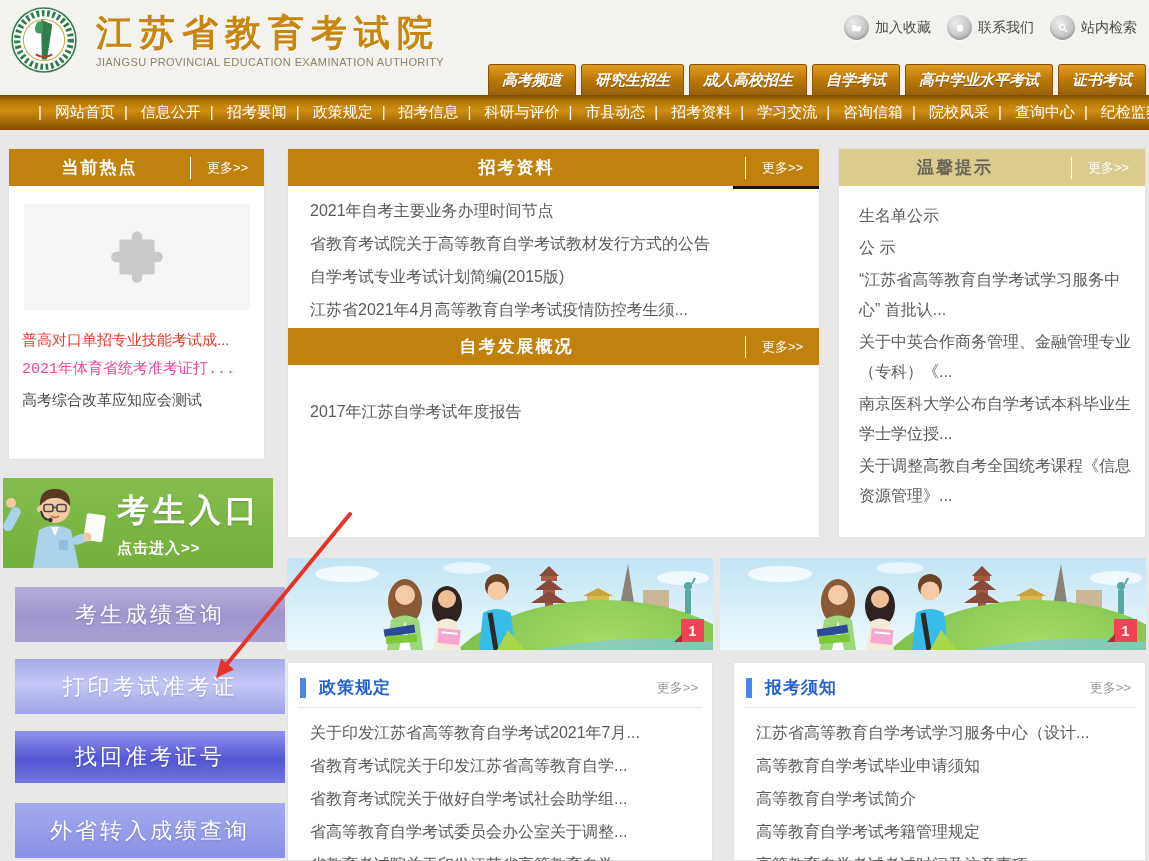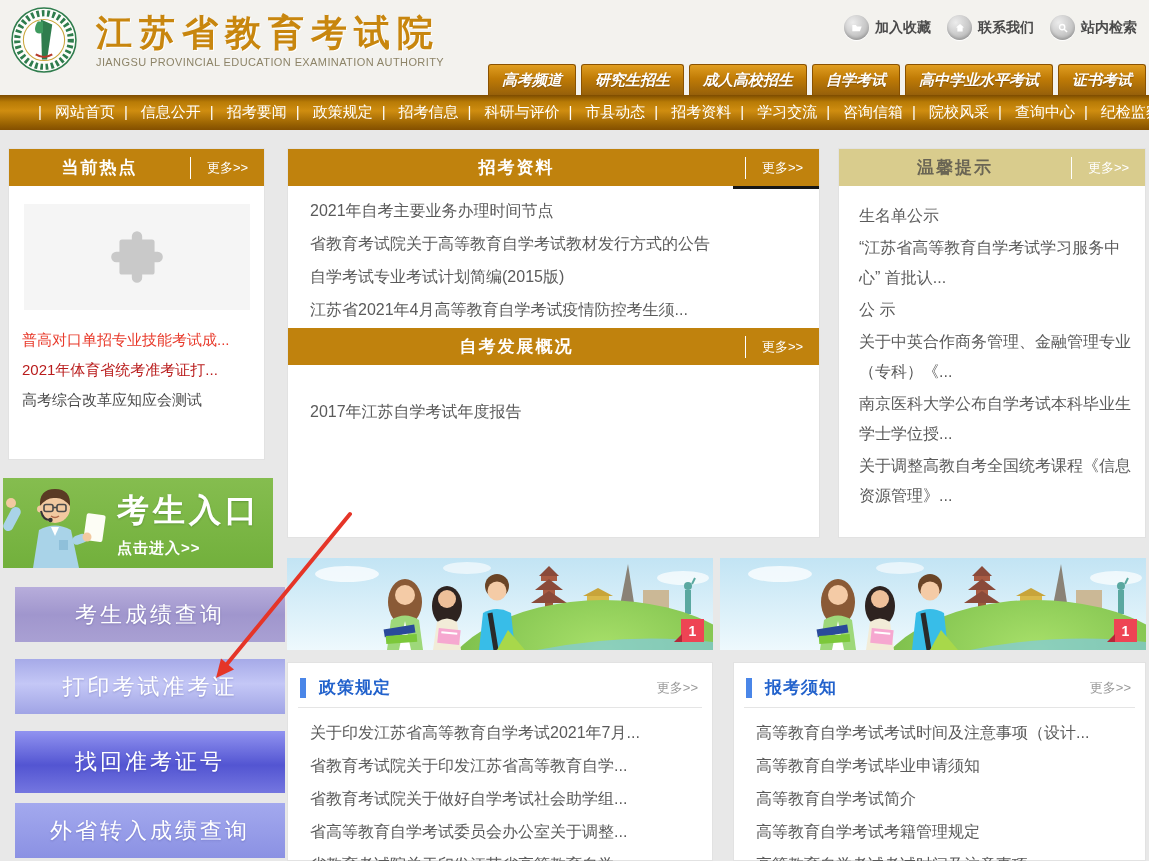--- a/index.html
+++ b/index.html
@@ -6,21 +6,21 @@
   body { font-family:"Liberation Sans","DejaVu Sans",sans-serif; background:#d4d4d4; }
   .page { position:relative; width:1149px; height:861px; overflow:hidden; background:#e8e8e8; margin:0 auto; }
 
   
   .header { position:absolute; left:0; top:0; width:1149px; height:95px; background:#f3f2ee; }
   .logo-wrap { position:absolute; left:10px; top:6px; display:flex; align-items:center; }
   .emblem { width:68px; height:68px; }
   .title-block { margin-left:18px; }
   .site-title { color:#c8860e; font-size:36px; font-weight:bold; letter-spacing:7px; line-height:40px; text-shadow:1px 1px 0 #fff; }
   .site-subtitle { color:#8d8468; font-size:11px; letter-spacing:.4px; margin-top:3px; }
-  .quick-links { position:absolute; right:12px; top:15px; display:flex; gap:16px;font-weight:bold; }
+  .quick-links { position:absolute; right:12px; top:15px; display:flex; gap:16px; }
   .quick-link { display:flex; align-items:center; gap:6px; cursor:pointer; }
   .ql-icon { width:25px; height:25px; border-radius:50%;
     background:radial-gradient(circle at 35% 30%, #ececec, #ababab);
     box-shadow:inset 0 -2px 3px rgba(0,0,0,.18), 0 1px 1px #fff;
     display:flex; align-items:center; justify-content:center; }
   .ql-label { font-size:14px; color:#4a4a4a; }
 
   .tabs { position:absolute; right:3px; bottom:0; display:flex; gap:5px;font-style:italic; }
   .tab { height:31px; line-height:29px; padding:0 13px; color:#fff; font-size:15px; font-weight:bold;
     background:linear-gradient(180deg,#e09e20,#c07b06 45%,#96600a);
@@ -56,21 +56,21 @@
   .entry-banner { position:absolute; left:3px; top:478px; width:270px; height:90px;
     background:linear-gradient(180deg,#85bd4f,#72b03c); display:flex; align-items:center; cursor:pointer; overflow:hidden; }
   .entry-text { margin-left:6px; }
   .entry-title { color:#fff; font-size:32px; font-weight:bold; letter-spacing:4px; text-shadow:0 1px 2px rgba(0,60,0,.25); }
   .entry-sub { color:#fff; font-size:15px; font-weight:bold; margin-top:6px; letter-spacing:1px; }
 
   .side-btn { position:absolute; left:15px; width:270px; display:flex; align-items:center; justify-content:center;
     color:#fff; font-size:22px; letter-spacing:3px; cursor:pointer; text-shadow:0 1px 2px rgba(40,40,120,.25); }
   #btn-score    { top:587px; height:55px; background:linear-gradient(180deg,#b7addb,#a096cd 50%,#a9a0d3); }
   #btn-print    { top:659px; height:55px; background:linear-gradient(180deg,#a6aae8,#c4c7f6 45%,#a0a4e5); }
-  #btn-find     { top:731px; height:62px; background:linear-gradient(180deg,#9193f0,#5355d2 55%,#7476e0); }
+  #btn-find     { top:731px; height:52px; background:linear-gradient(180deg,#9193f0,#5355d2 55%,#7476e0); }
   #btn-transfer { top:803px; height:55px; background:linear-gradient(180deg,#a3a9ee,#8b91e3); }
 
   
   #news-panel { left:287px; top:148px; width:533px; height:390px; }
   .news-underline { position:absolute; top:37px; right:0; width:86px; height:3px; background:#161616; }
   .news-list { list-style:none; padding:8px 0 0 22px; }
   .news-list li { line-height:33px; font-size:16px; color:#5a5a5a; cursor:pointer; white-space:nowrap; overflow:hidden; }
   .inner-header { position:absolute; left:0; top:179px; width:100%; }
   .overview-list { list-style:none; position:absolute; left:0; top:238px; width:100%; padding:8px 0 0 22px; }
   .overview-list li { line-height:33px; font-size:16px; color:#5a5a5a; cursor:pointer; }
@@ -186,21 +186,21 @@
       <span class="oh-title">当前热点</span>
       <span class="oh-more">更多&gt;&gt;</span>
     </div>
     <div class="img-placeholder">
       <svg width="62" height="62" viewBox="0 0 24 24" fill="#c9c9c9">
         <path d="M10 4a2 2 0 0 1 4 0v1.2h3.8a1 1 0 0 1 1 1V10h1.2a2 2 0 0 1 0 4H18.8v3.8a1 1 0 0 1-1 1H14V20a2 2 0 0 1-4 0v-1.2H6.2a1 1 0 0 1-1-1V14H4a2 2 0 0 1 0-4h1.2V6.2a1 1 0 0 1 1-1H10z"></path>
       </svg>
     </div>
     <ul class="hot-list">
       <li style="color: rgb(232, 57, 42);">普高对口单招专业技能考试成...</li>
-      <li style="color: #b91c1c;">2021年体育省统考准考证打...</li>
+      <li style="color: #ec4899; font-family: Liberation Mono, monospace;">2021年体育省统考准考证打...</li>
       <li style="color: rgb(74, 74, 74);">高考综合改革应知应会测试</li>
     </ul>
   </div>
 
   <div class="entry-banner">
     <svg width="108" height="90" viewBox="0 0 108 90">
       <rect x="4" y="28" width="10" height="26" rx="5" fill="#a9d3e8" transform="rotate(28 9 41)"></rect>
       <circle cx="8" cy="25" r="5" fill="#f2c9a0"></circle>
       <path d="M30 90 L36 52 Q52 43 68 52 L76 90 Z" fill="#a9d3e8"></path>
       <rect x="56" y="62" width="9" height="10" fill="#8fc0da"></rect>
@@ -250,22 +250,22 @@
     </ul>
   </div>
 
   <div class="panel" id="tips-panel">
     <div class="orange-header tan-header">
       <span class="oh-title">温馨提示</span>
       <span class="oh-more">更多&gt;&gt;</span>
     </div>
     <ul class="tips-list">
       <li>生名单公示</li>
+      <li>公 示</li>
       <li>“江苏省高等教育自学考试学习服务中心” 首批认...</li>
-      <li>公 示</li>
       <li>关于中英合作商务管理、金融管理专业（专科）《...</li>
       <li>南京医科大学公布自学考试本科毕业生学士学位授...</li>
       <li>关于调整高教自考全国统考课程《信息资源管理》...</li>
     </ul>
   </div>
 
   <div class="banner" id="banner-left">
     <svg viewBox="0 0 426 92" preserveAspectRatio="none">
       <defs>
         <linearGradient id="skyg" x1="0" y1="0" x2="0" y2="1">
@@ -376,21 +376,21 @@
   </div>
 
   <div class="panel" id="notice-panel">
     <div class="blue-header">
       <span class="blue-bar"></span>
       <span class="blue-title">报考须知</span>
       <span class="gray-more">更多&gt;&gt;</span>
     </div>
     <div class="divider"></div>
     <ul class="plain-list">
-      <li>高等教育自学考试考试时间及注意事项（设计...</li>
+      <li>江苏省高等教育自学考试学习服务中心（设计...</li>
       <li>高等教育自学考试毕业申请须知</li>
       <li>高等教育自学考试简介</li>
       <li>高等教育自学考试考籍管理规定</li>
       <li>高等教育自学考试考试时间及注意事项</li>
     </ul>
   </div>
 
   <svg class="arrow-overlay" viewBox="0 0 1149 861">
     <line x1="350" y1="514" x2="227" y2="664" stroke="#e53528" stroke-width="4" stroke-linecap="round"></line>
     <polygon points="216,678 221,658.5 234,669.5" fill="#e53528"></polygon>

